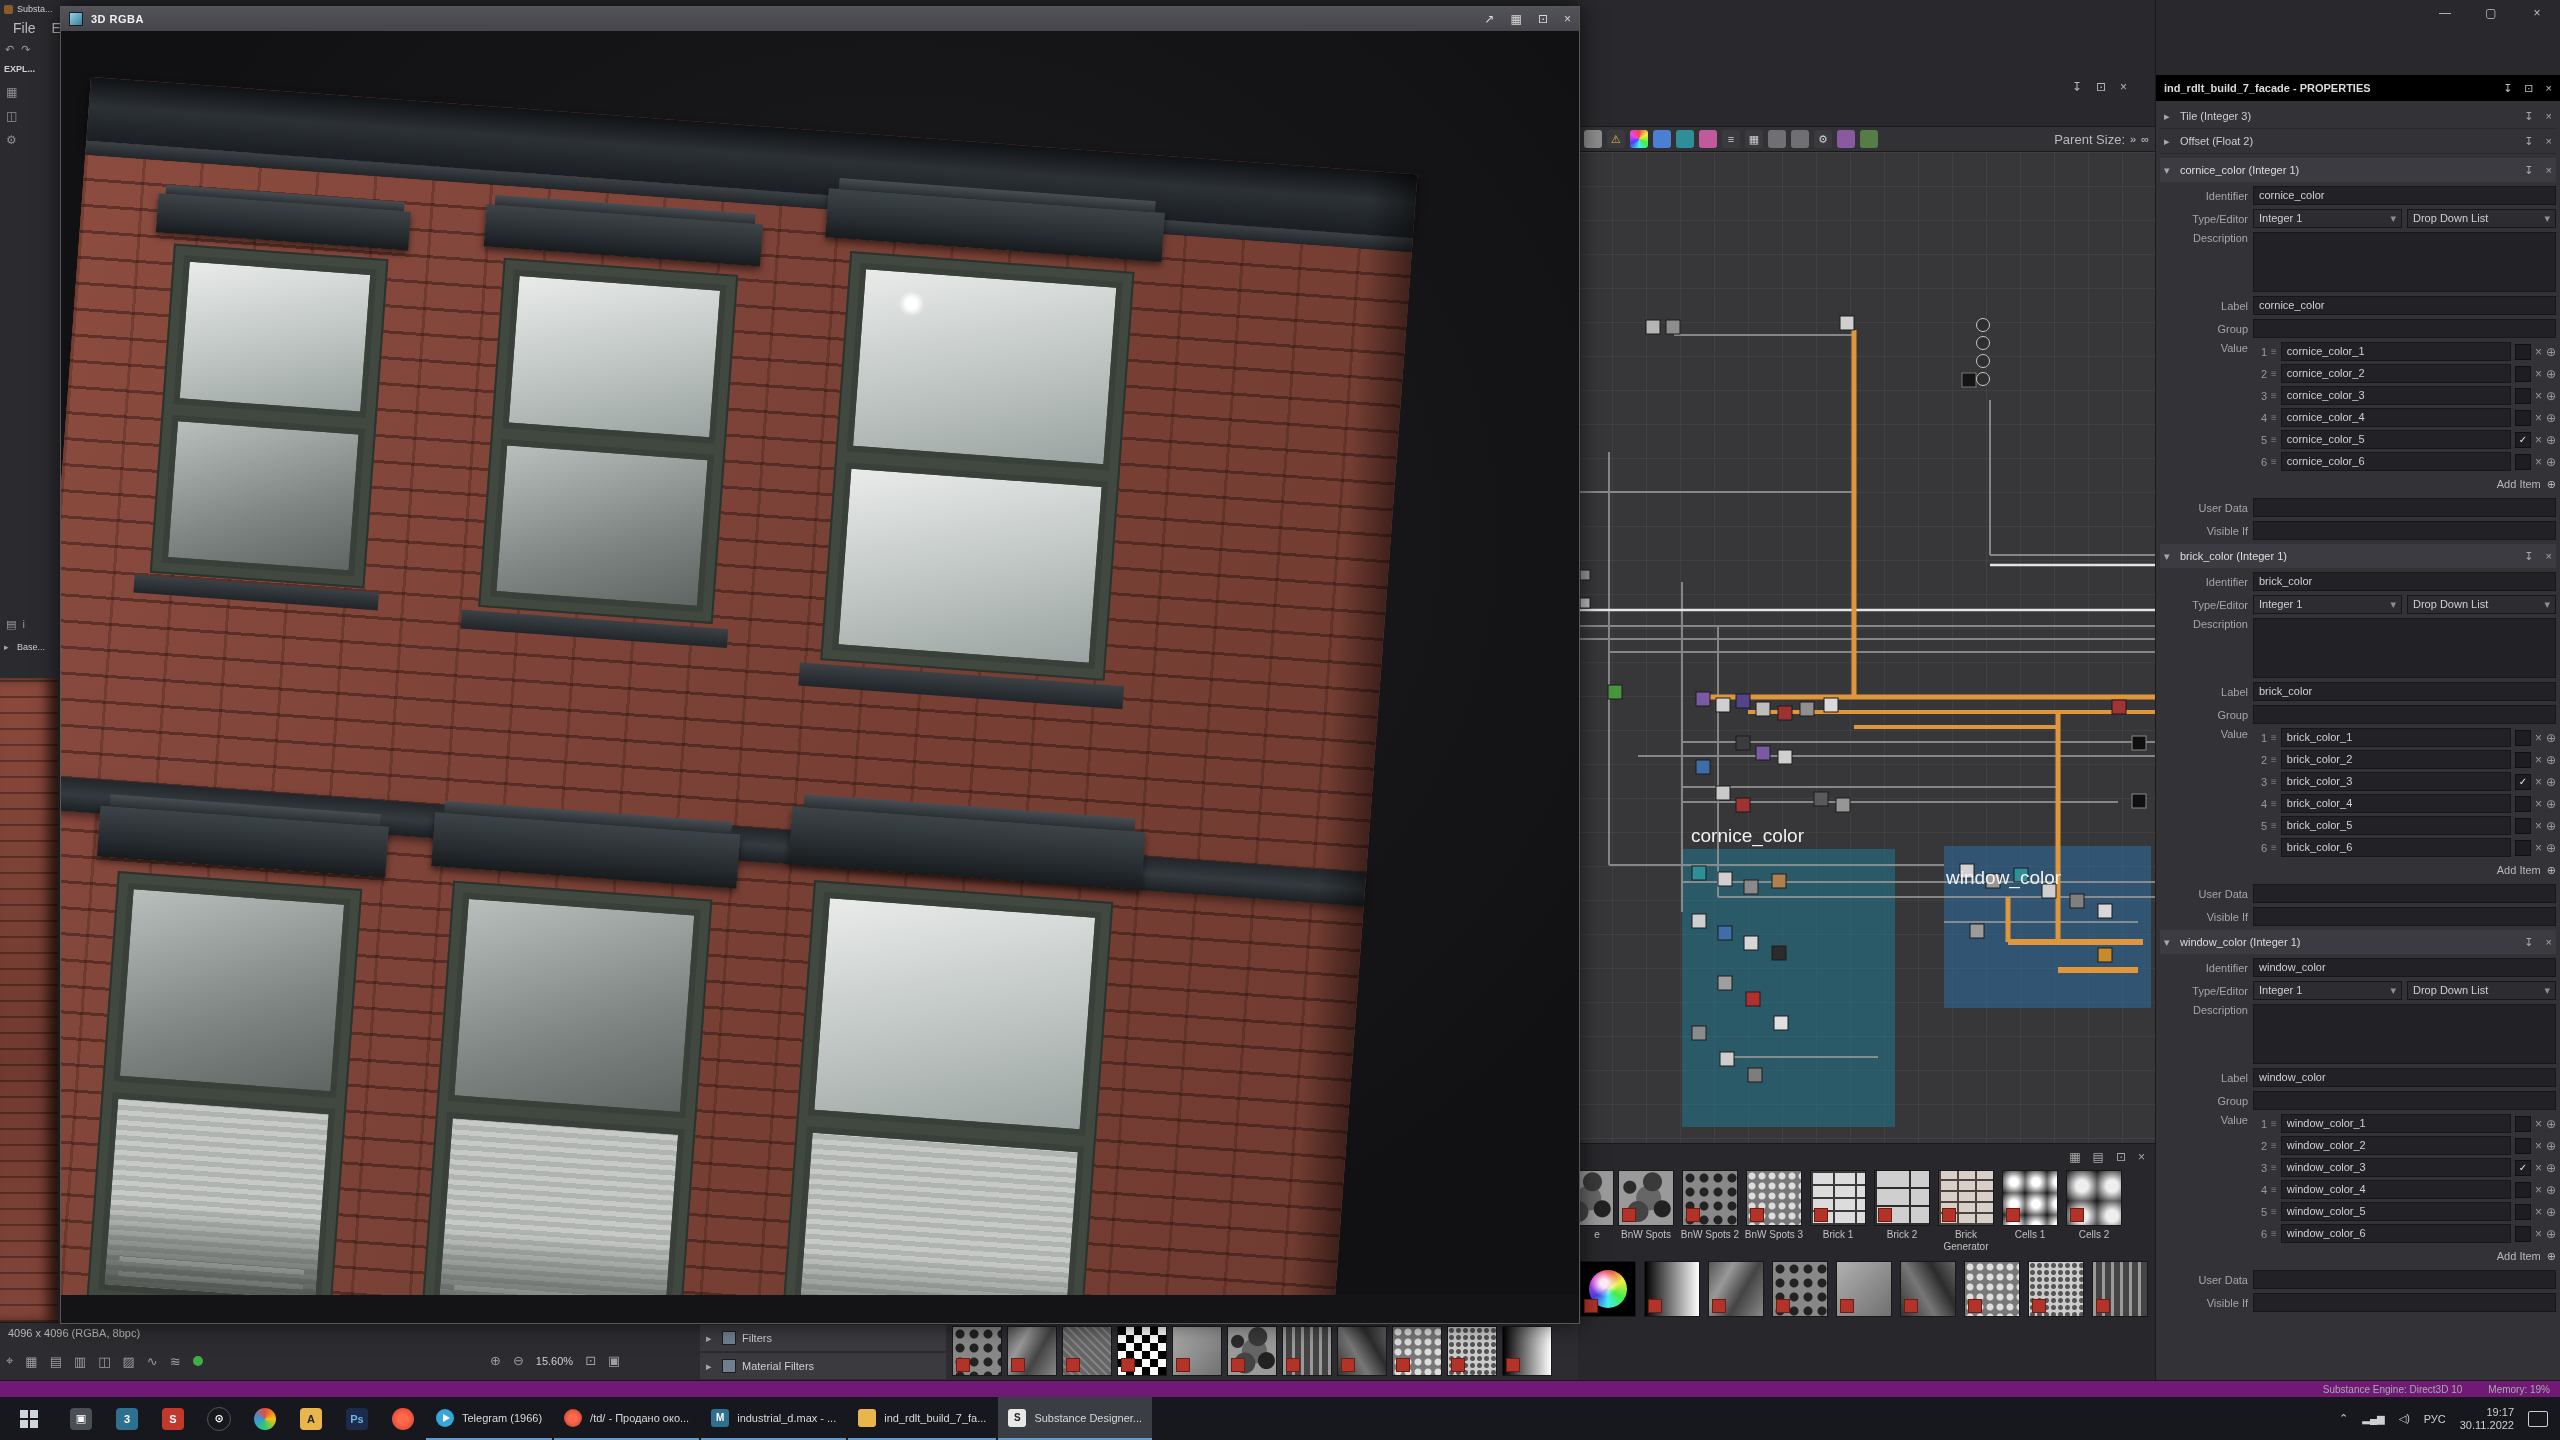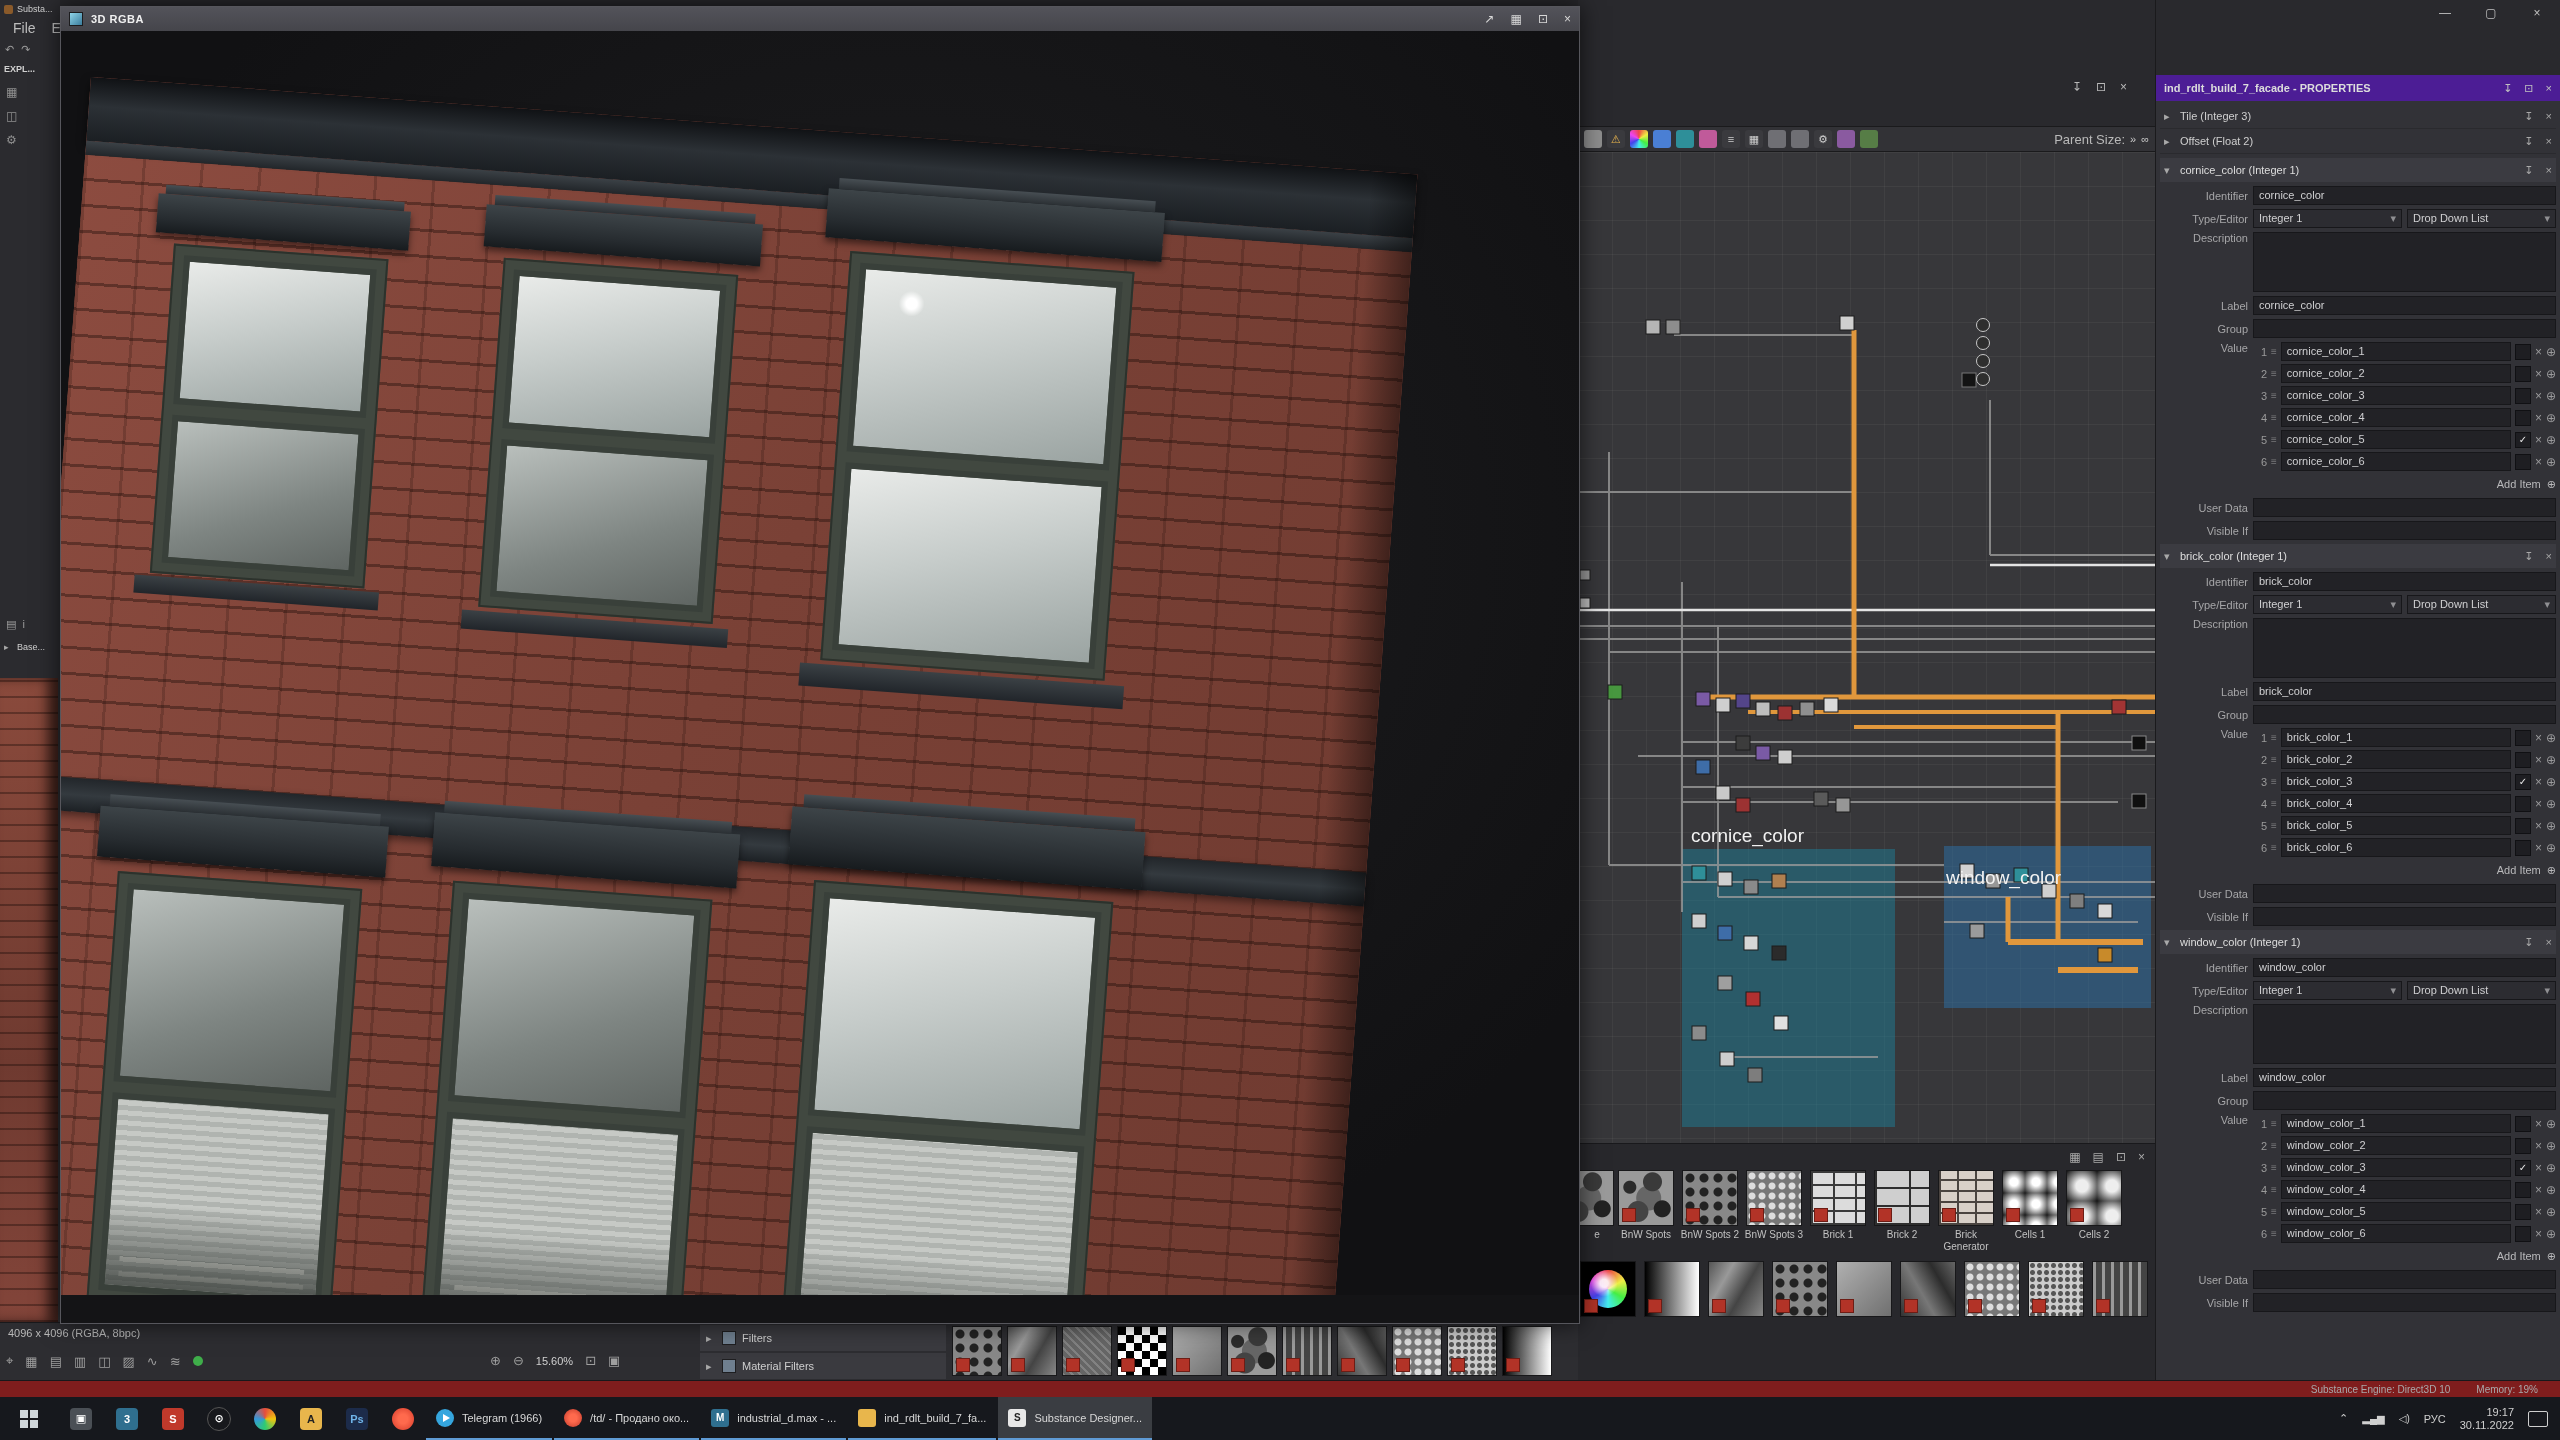--- a/index.html
+++ b/index.html
@@ -139,21 +139,21 @@
   .lib-item{width:64px;display:flex;flex-direction:column;align-items:center}
   .lib-item.cut{width:34px;overflow:hidden;align-items:flex-end}
   .lib-item .thumb{width:56px;height:56px}
   .lib-label{font-size:10px;line-height:12px;color:#c2c2c2;text-align:center;margin-top:3px;height:24px;overflow:hidden;width:100%}
   .lib-row2{display:flex;gap:8px;padding:8px 2px 0 2px}
   .lib-row2 .thumb{width:56px;height:56px}
 
   
   #properties{position:absolute;left:2155px;top:0;width:405px;height:1380px;background:#323237;border-left:1px solid #1a1a1c;box-sizing:border-box}
   .pr-top{height:75px;background:#29292d}
-  .pr-head{height:26px;background:#4c1d95;display:flex;align-items:center;padding:0 8px;gap:8px}
+  .pr-head{height:26px;background:#000000;display:flex;align-items:center;padding:0 8px;gap:8px}
   .pr-title{font-size:11px;font-weight:bold;color:#dcdcdc;white-space:nowrap;overflow:hidden;text-overflow:ellipsis}
   .pr-hicons{margin-left:auto;display:flex;gap:12px;color:#c2c2c2;flex:none}
   .pr-body{padding:3px 4px;overflow:hidden;height:1262px;box-sizing:border-box}
   .crow{height:24px;display:flex;align-items:center;gap:6px;padding:0 4px;color:#cfcfcf;border-bottom:1px solid #2a2a2e}
   .hicons{margin-left:auto;display:flex;gap:12px;color:#a9a9a9}
   .tri{color:#a9a9a9;width:10px;flex:none}
   .sec-head{height:24px;display:flex;align-items:center;gap:6px;padding:0 4px;background:#3b3b41;margin-top:4px;color:#dedede}
   .sec-title{font-weight:normal}
   .prow{display:flex;align-items:center;gap:5px;margin-top:4px}
   .prow.vtop{align-items:flex-start}
@@ -166,22 +166,22 @@
   .vrow{display:flex;align-items:center;gap:4px}
   .idx{width:14px;text-align:right;color:#9a9a9a;flex:none}
   .handle{color:#77777a;font-size:10px;flex:none}
   .cb{width:14px;height:14px;background:#1e1e22;border:1px solid #101013;display:flex;align-items:center;justify-content:center;color:#e8e8e8;font-size:10px;flex:none}
   .mini{color:#9a9a9c;font-size:12px;flex:none}
   .add-row{display:flex;justify-content:flex-end;gap:6px;align-items:center;color:#b9b9bb;height:20px}
 
   
   #win-controls{position:absolute;right:0;top:0;width:138px;height:26px;display:flex;z-index:3}
   #win-controls span{flex:1;display:flex;align-items:center;justify-content:center;color:#c0c0c0;font-size:12px}
-  #status-bar{position:absolute;left:0;top:1380px;width:2560px;height:17px;background:#7f1d1d;border-top:1px solid #18181b;
-    display:flex;align-items:center;justify-content:flex-end;gap:26px;padding:0 22px;box-sizing:border-box;color:#a9a9ab;font-size:10px}
+  #status-bar{position:absolute;left:0;top:1380px;width:2560px;height:17px;background:#701a75;border-top:1px solid #18181b;
+    display:flex;align-items:center;justify-content:flex-end;gap:26px;padding:0 10px;box-sizing:border-box;color:#a9a9ab;font-size:10px}
 
   
   #taskbar{position:absolute;left:0;top:1397px;width:2560px;height:43px;background:#16181d;display:flex;align-items:stretch;z-index:6}
   .tb-start{width:58px;display:flex;align-items:center;justify-content:center}
   .winlogo{display:grid;grid-template-columns:8px 8px;grid-template-rows:8px 8px;gap:2px}
   .winlogo div{background:#cfd6da}
   .tb-icon{width:46px;display:flex;align-items:center;justify-content:center}
   .tb-glyph{width:22px;height:22px;border-radius:4px;display:flex;align-items:center;justify-content:center;font-size:11px;font-weight:bold;color:#fff}
   .tb-app{display:flex;align-items:center;gap:8px;padding:0 10px;max-width:175px;border-bottom:2px solid #5f9bd5;margin-right:2px;color:#d8d8d8;font-size:11px}
   .tb-app.active{background:#3a3d42}

